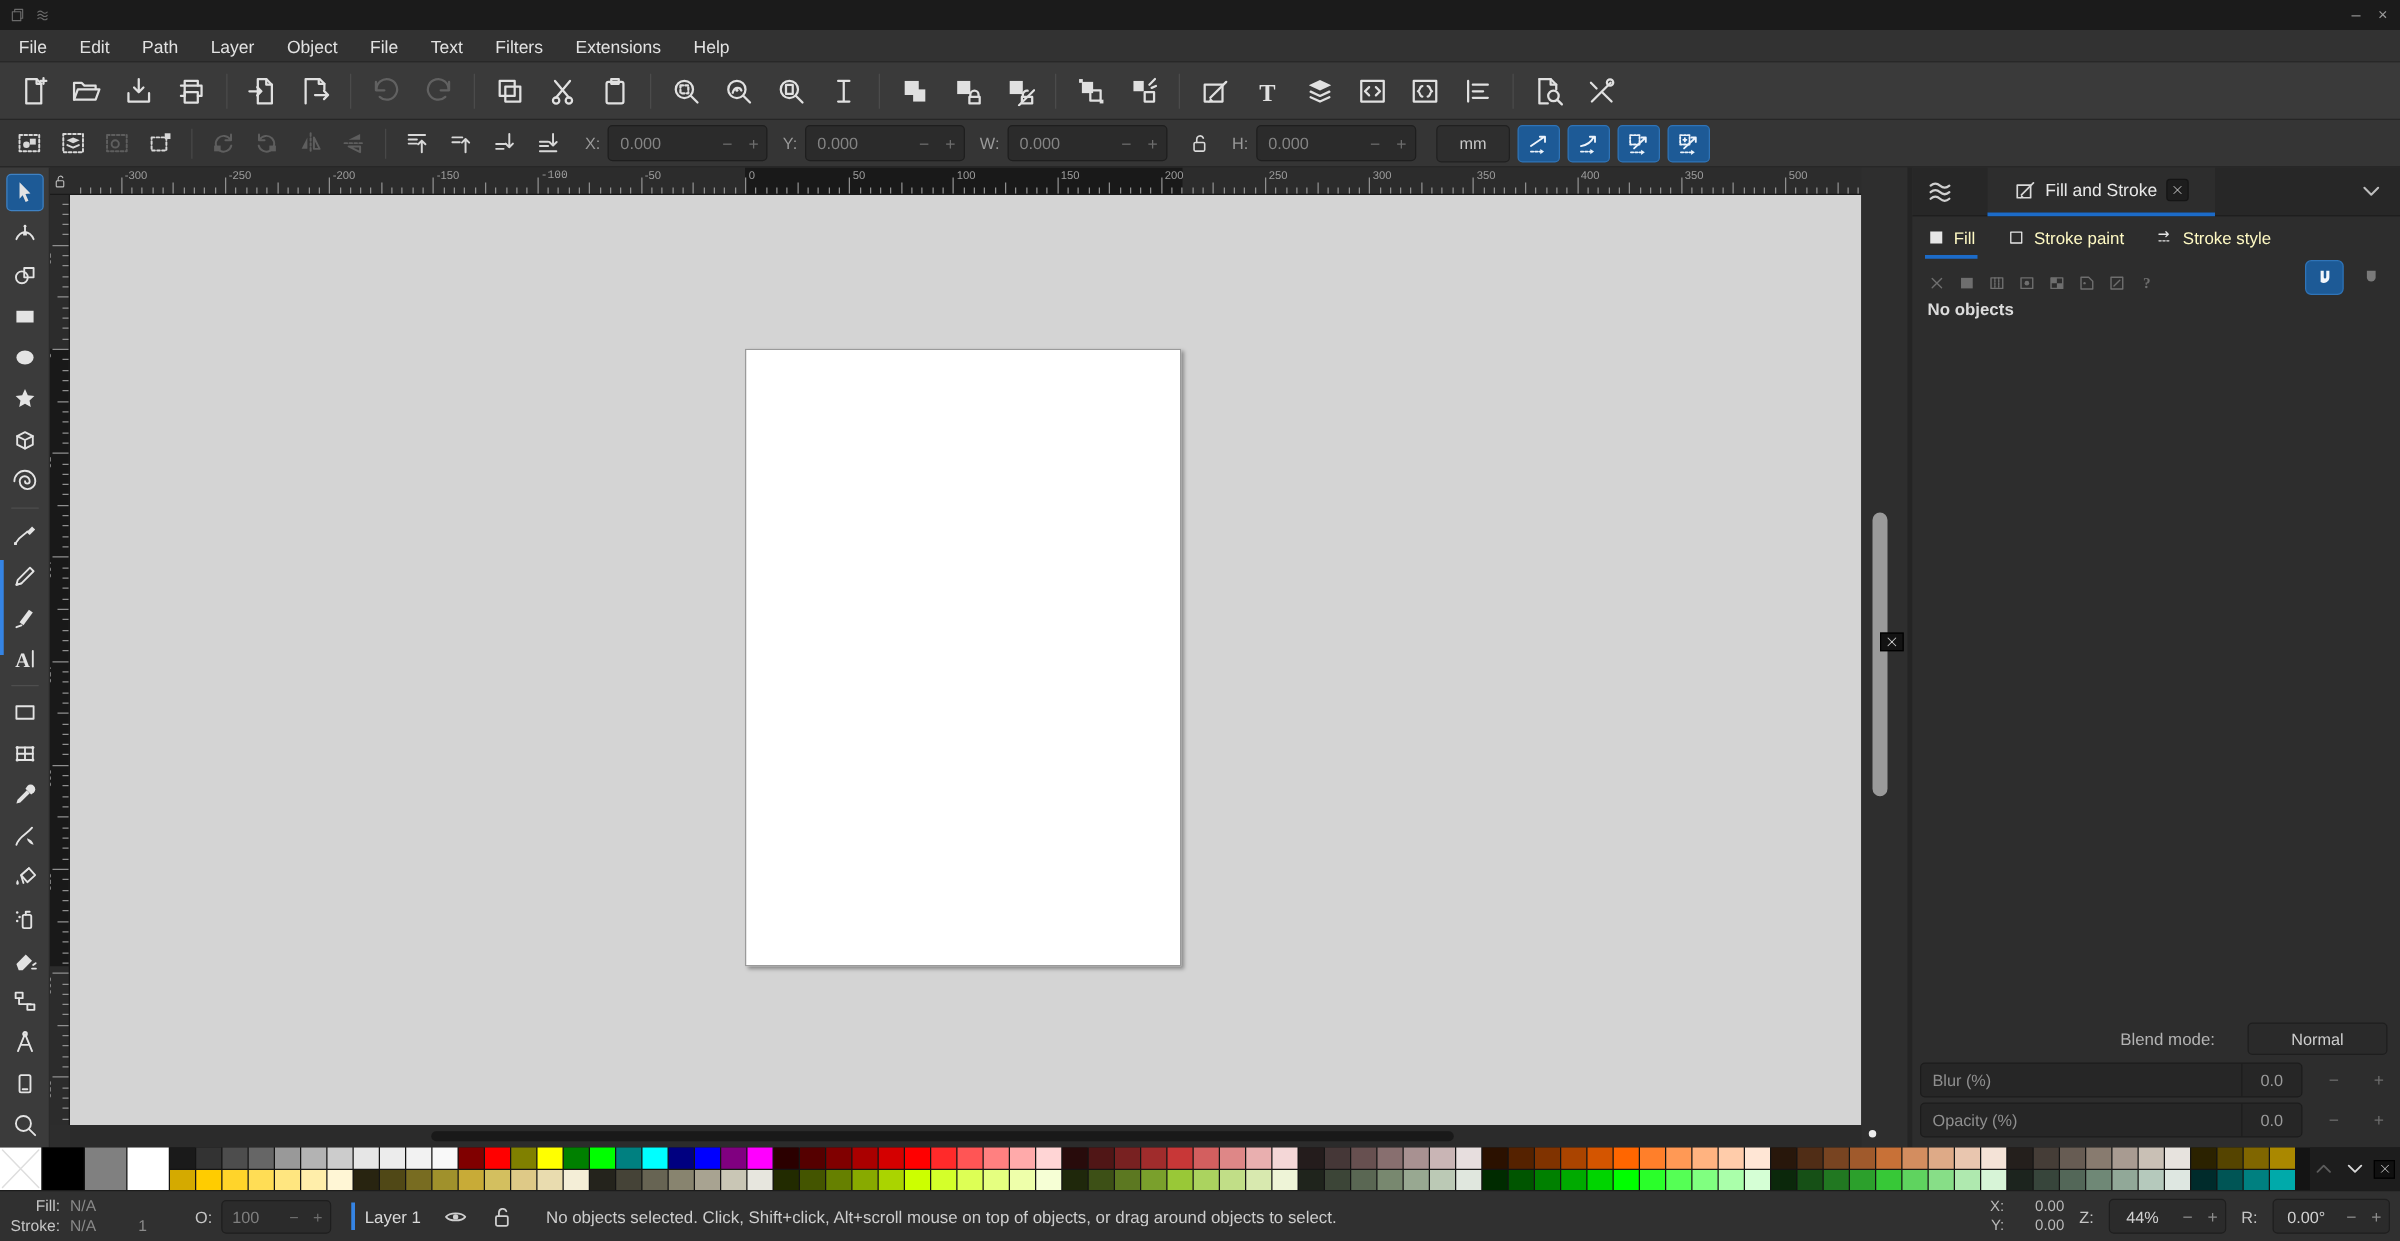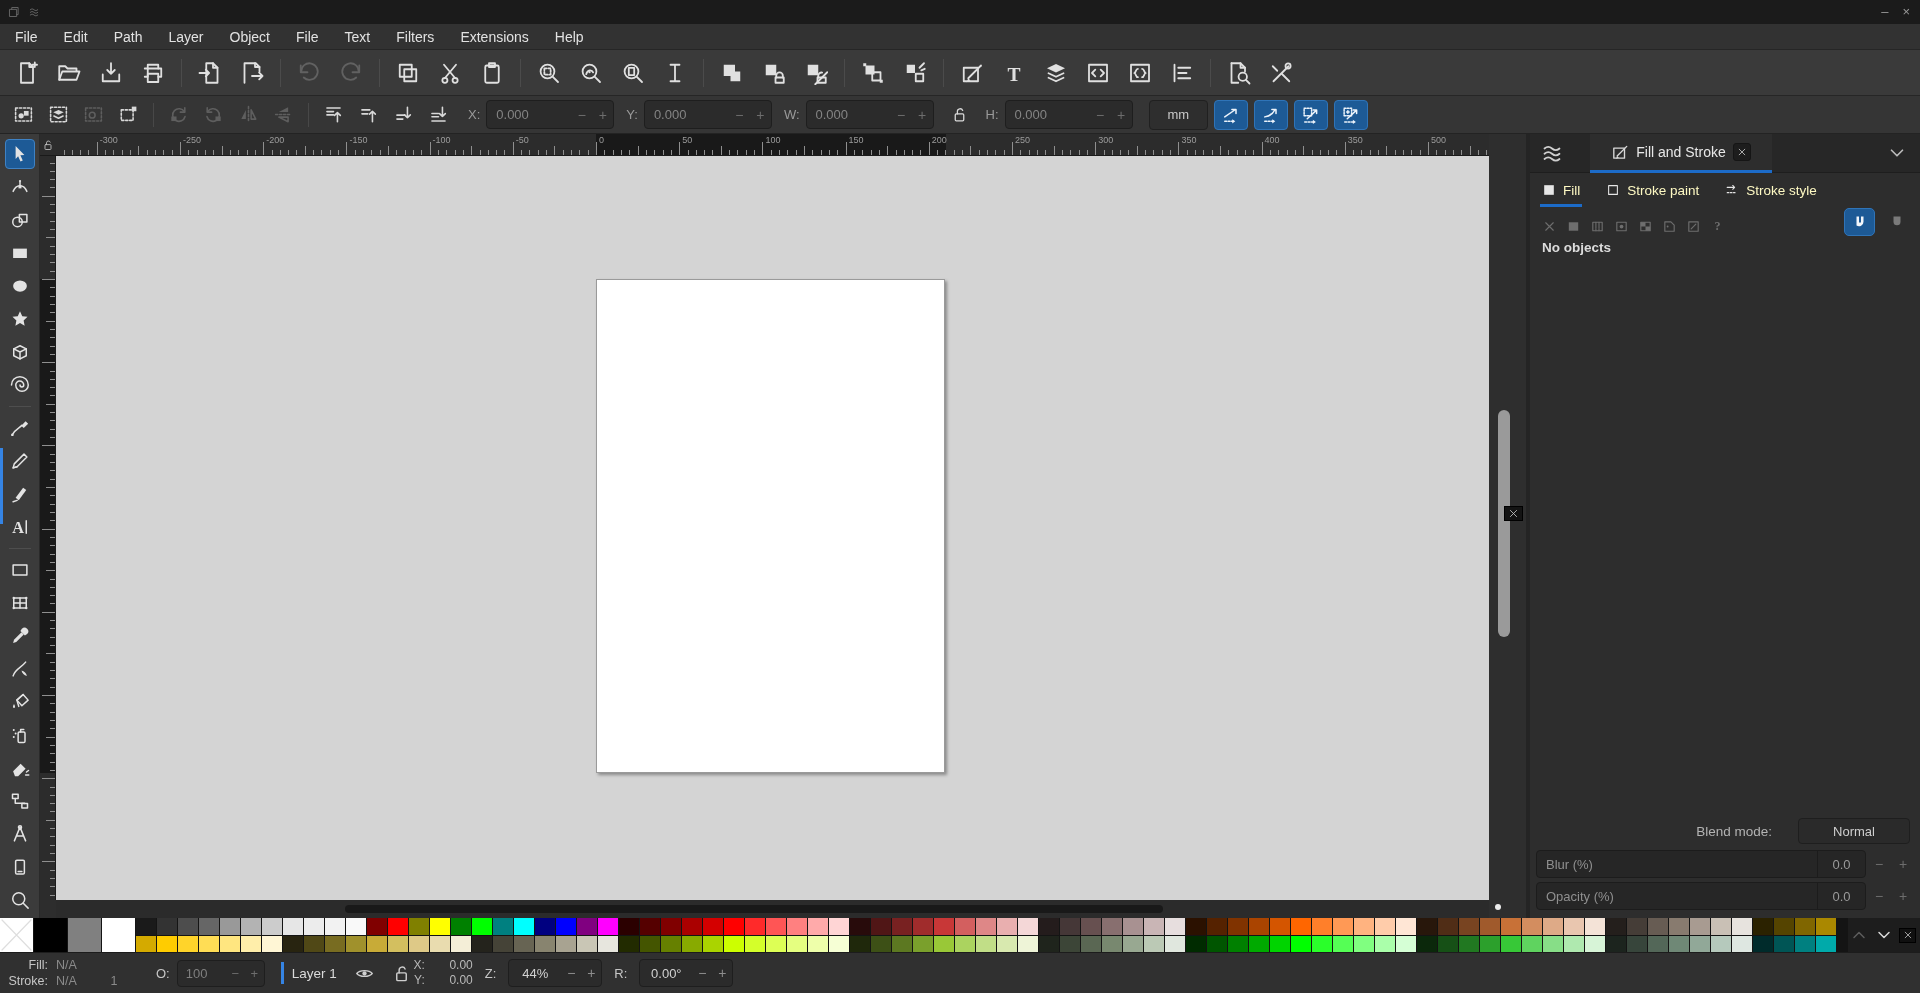--- a/index.html
+++ b/index.html
@@ -106,21 +106,21 @@
   .p-fillrules{position:absolute;right:8px;top:74px;display:flex;gap:6px}
   .p-frbtn{width:31px;height:28px;border-radius:5px;display:flex;align-items:center;justify-content:center;color:#7a7a7a}
   .p-frbtn.active{background:#1d5a96;border:1px solid #2f74b8;color:#f2f6fb}
   .p-frbtn .ic{width:16px;height:16px}
 
   .p-noobj{position:absolute;left:12px;top:106px;font-weight:bold;font-size:13.5px;color:#dcdcdc}
 
   .p-blendrow{position:absolute;left:0;top:684px;width:390px;height:26px;display:flex;align-items:center;justify-content:flex-end;padding-right:10px;gap:26px}
   .p-blendlbl{color:#b3b3b3;font-size:13.5px}
   .p-blendbtn{width:112px;height:26px;background:#2a2a2a;border:1px solid #1e1e1e;border-radius:4px;color:#cfcfcf;display:flex;align-items:center;justify-content:center;font-size:13px}
-  .p-sliderrow{position:absolute;left:6px;width:378px;height:28px;display:flex;align-items:center;gap:2px}
+  .p-sliderrow{position:absolute;left:6px;width:378px;height:28px;display:flex;align-items:center;gap:14px}
   .p-slider{flex:1;height:28px;background:#262626;border:1px solid #1c1c1c;border-radius:4px;display:flex;align-items:center}
   .p-slider .lbl{flex:1;padding-left:9px;color:#8f8f8f;font-size:13px}
   .p-slider .val{width:48px;border-left:1px solid #1c1c1c;text-align:center;color:#9a9a9a;font-size:13px;align-self:stretch;display:flex;align-items:center;justify-content:center}
   .p-pm{width:22px;text-align:center;color:#6d6d6d;font-size:14px}
 
   
   .palette{position:absolute;left:0;top:918px;width:1920px;height:34px;background:#141414;display:flex}
   .pal-big{width:33px;height:34px;margin-right:1px;flex:0 0 auto;position:relative}
   .pal-none{background:#fff}
   .pal-none svg{position:absolute;inset:0;width:100%;height:100%}
@@ -890,21 +890,21 @@
       <div class="htick" style="left: 298.72px; height: 5px;"></div>
       <div class="htick" style="left: 307.04px; height: 5px;"></div>
       <div class="htick" style="left: 315.36px; height: 5px;"></div>
       <div class="htick" style="left: 323.68px; height: 5px;"></div>
       <div class="htick" style="left: 332px; height: 9px;"></div>
       <div class="htick" style="left: 340.32px; height: 5px;"></div>
       <div class="htick" style="left: 348.64px; height: 5px;"></div>
       <div class="htick" style="left: 356.96px; height: 5px;"></div>
       <div class="htick" style="left: 365.28px; height: 5px;"></div>
       <div class="htick" style="left: 373.6px; height: 13px;"></div>
-      <div class="hlab" style="left: 376.6px;">-100</div>
+      <div class="hlab" style="left: 376.6px; font-family: Liberation Mono, monospace;">-100</div>
       <div class="htick" style="left: 381.92px; height: 5px;"></div>
       <div class="htick" style="left: 390.24px; height: 5px;"></div>
       <div class="htick" style="left: 398.56px; height: 5px;"></div>
       <div class="htick" style="left: 406.88px; height: 5px;"></div>
       <div class="htick" style="left: 415.2px; height: 9px;"></div>
       <div class="htick" style="left: 423.52px; height: 5px;"></div>
       <div class="htick" style="left: 431.84px; height: 5px;"></div>
       <div class="htick" style="left: 440.16px; height: 5px;"></div>
       <div class="htick" style="left: 448.48px; height: 5px;"></div>
       <div class="htick" style="left: 456.8px; height: 13px;"></div>
@@ -1533,20 +1533,21 @@
         <path d="M1.5 8C4 4.8 12 4.8 14.5 8 12 11.2 4 11.2 1.5 8z"></path>
         <circle cx="8" cy="8" r="1.8" class="f"></circle>
       </svg>
     </span>
   <span class="sb-ic ic">
       <svg viewBox="0 0 16 16">
         <rect x="4" y="7.5" width="8" height="6.5" rx="1"></rect>
         <path d="M6 7.5V5.2a2.6 2.6 0 0 1 5-1"></path>
       </svg>
     </span>
+  <span class="sb-msg">No objects selected. Click, Shift+click, Alt+scroll mouse on top of objects, or drag around objects to select.</span>
   <div class="sb-right">
     <div class="xyblock">
       <span class="xl">X:</span>
       <span class="xv">0.00</span>
       <span class="xl">Y:</span>
       <span class="xv">0.00</span>
     </div>
     <span class="zr-lab">Z:</span>
     <div class="zr-spin">
       <span class="val">44%</span>

